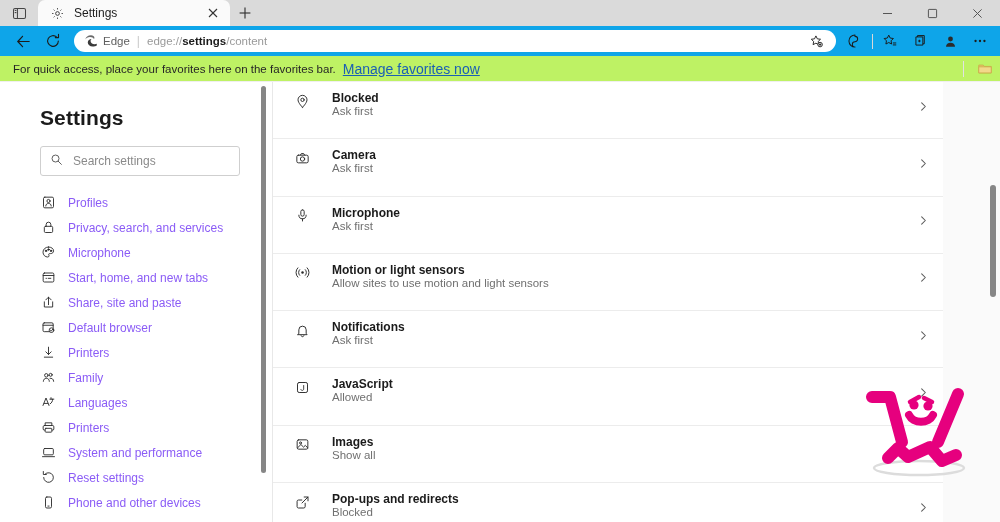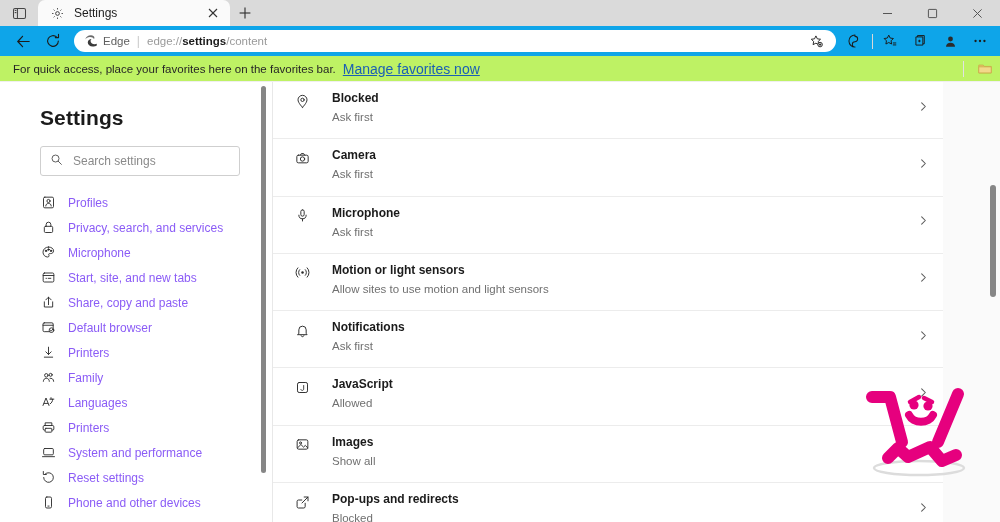--- a/index.html
+++ b/index.html
@@ -132,21 +132,21 @@
   }
   .perm-list { position: absolute; left: 0; top: 0; width: 100%; }
   .perm-row {
     position: relative; height: 57.3px; background: #ffffff;
     margin: 0 57px 0 0; display: flex; align-items: flex-start;
     padding: 9px 0 0 20px; border-bottom: 1px solid #ececec;
   }
   .perm-icon { width: 18px; height: 18px; display:flex; align-items:center; justify-content:center; margin-top:1px; flex:0 0 auto;}
   .perm-texts { margin-left: 21px; }
   .perm-title { font-size: 12px; color: #1b1b1b; font-weight: 600; line-height: 14px; }
-  .perm-sub { font-size: 11.5px; color: #707070; margin-top: 6px; line-height: 13px;}
+  .perm-sub { font-size: 11.5px; color: #707070; line-height: 13px;}
   .perm-chevron {
     position: absolute; right: 14px; top: 18px; width: 12px; height: 12px;
     display:flex; align-items:center; justify-content:center;
   }
 
   .main-sb-track { position: absolute; right: 0; top: 0; width: 15px; height: 440px; background:#fafafa;}
   .main-sb-thumb { position:absolute; right:4px; width:6px; background:#868686; border-radius:3px;}
 
   
   .watermark {
@@ -347,31 +347,31 @@
           </div>
           <div class="navitem">
             <span class="navicon">
               <svg width="15" height="15" viewBox="0 0 18 18" fill="none" stroke="#2b2b2b" stroke-width="1.1" stroke-linecap="round" stroke-linejoin="round">
                 <rect x="2.6" y="3.6" width="12.8" height="10.8" rx="1.5"></rect>
                 <line x1="2.6" y1="6.6" x2="15.4" y2="6.6"></line>
                 <line x1="6" y1="10" x2="6.6" y2="10"></line>
                 <line x1="8.6" y1="10" x2="11.8" y2="10"></line>
               </svg>
             </span>
-            <span class="navlabel">Start, site, and new tabs</span>
+            <span class="navlabel">Start, home, and new tabs</span>
           </div>
           <div class="navitem">
             <span class="navicon">
               <svg width="15" height="15" viewBox="0 0 18 18" fill="none" stroke="#2b2b2b" stroke-width="1.1" stroke-linecap="round" stroke-linejoin="round">
                 <path d="M4 8.2v6.2h10V8.2"></path>
                 <path d="M9 11.6V2.6"></path>
                 <polyline points="5.8,5.8 9,2.6 12.2,5.8"></polyline>
               </svg>
             </span>
-            <span class="navlabel">Share, copy and paste</span>
+            <span class="navlabel">Share, site and paste</span>
           </div>
           <div class="navitem">
             <span class="navicon">
               <svg width="15" height="15" viewBox="0 0 18 18" fill="none" stroke="#2b2b2b" stroke-width="1.1" stroke-linecap="round" stroke-linejoin="round">
                 <rect x="2.4" y="3.4" width="12.2" height="10.6" rx="1.5"></rect>
                 <line x1="2.4" y1="6.3" x2="14.6" y2="6.3"></line>
                 <circle cx="12.6" cy="12.2" r="2.8" fill="#fff"></circle>
                 <polyline points="11.3,12.3 12.3,13.3 14,11.2"></polyline>
               </svg>
             </span>

